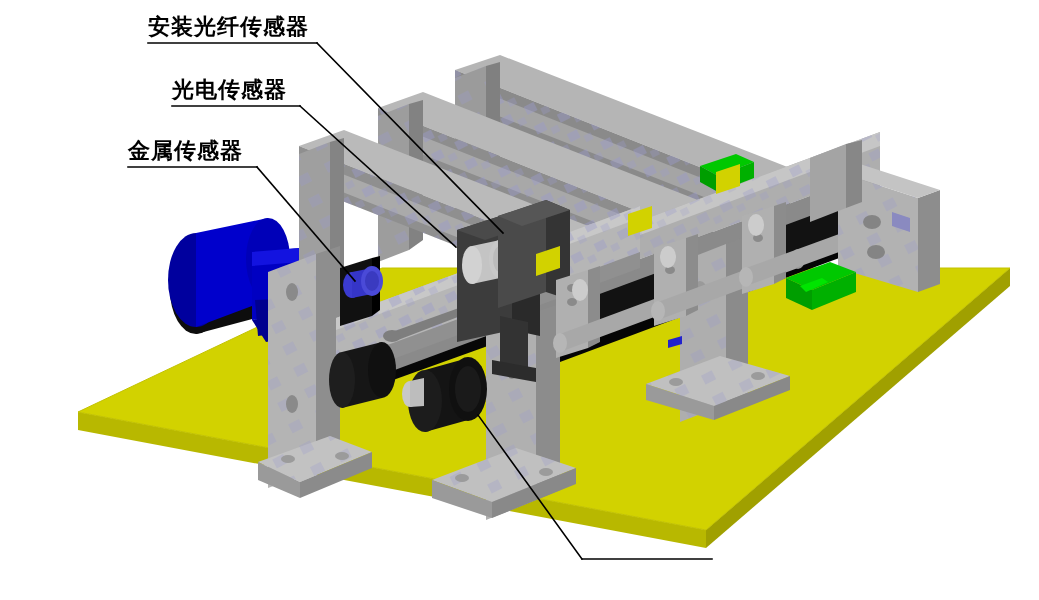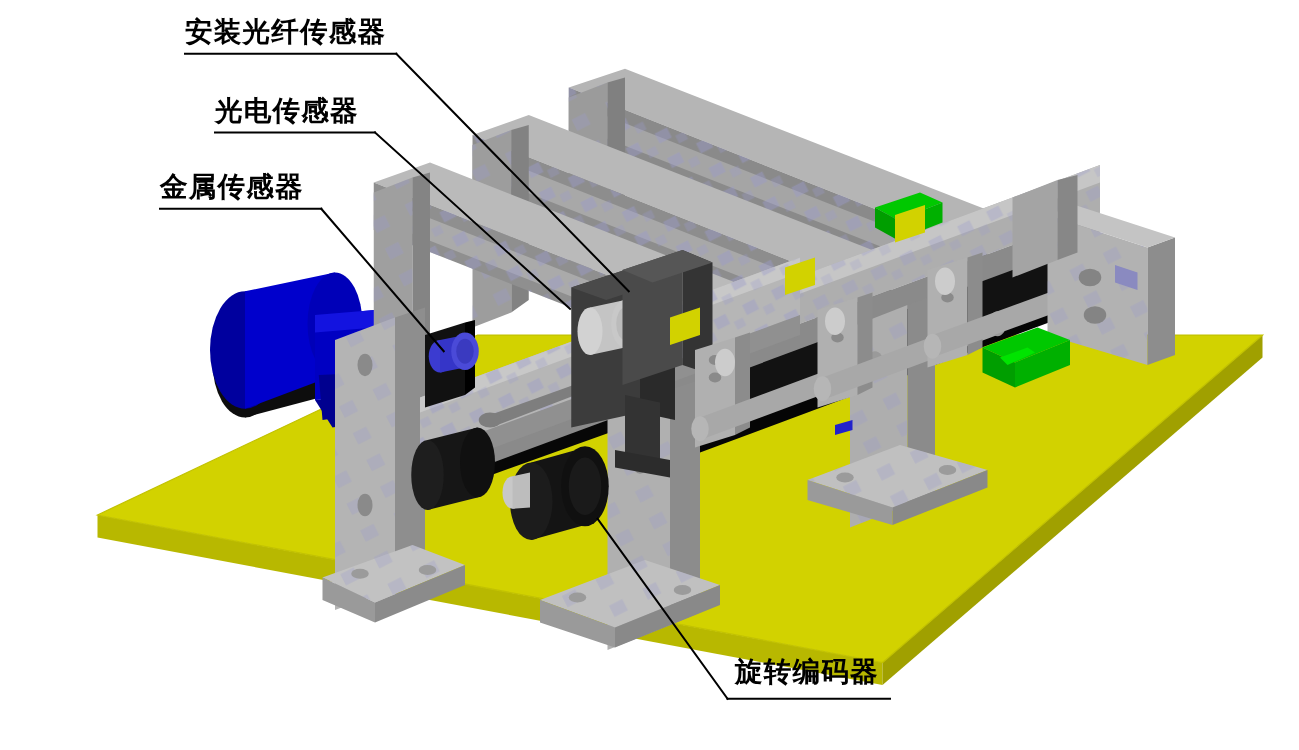--- a/index.html
+++ b/index.html
@@ -283,15 +283,14 @@
       <line x1="582" y1="559" x2="478" y2="415"></line>
     </g>
   </svg>
 
   <div class="cal" style="left:148px;top:16px;">安装光纤传感器</div>
 
   <div class="cal" style="left:172px;top:79px;">光电传感器</div>
 
   <div class="cal" style="left:128px;top:140px;">金属传感器</div>
 
-  <div class="cal" style="left:588px;top:528px;">旋转编码器</div>
 
 </div>
 
 </body></html>

